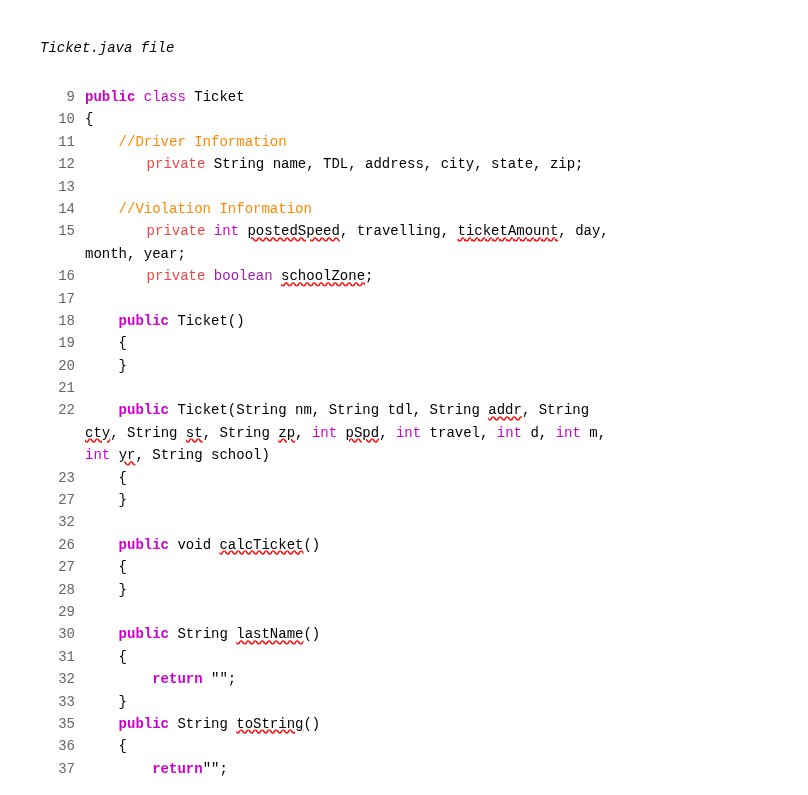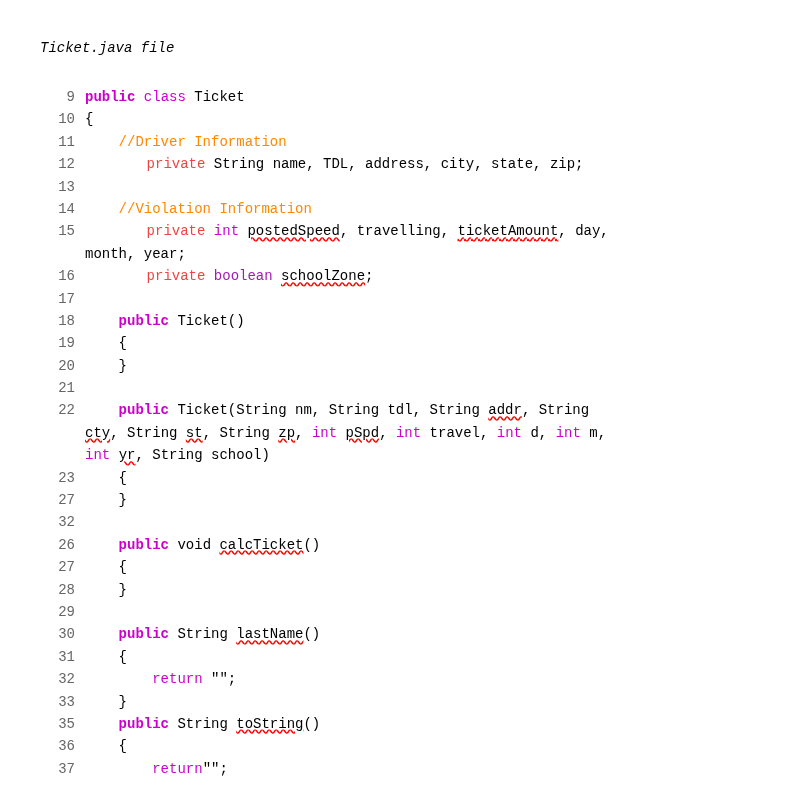--- a/index.html
+++ b/index.html
@@ -47,21 +47,21 @@
     }
 
     .line-content {
       flex: 1;
     }
 
     
     .kw-public { color: #cc00cc; font-weight: bold; } 
     .kw-private { color: #ef4444; margin-left: 28px; }
     .kw-class { color: #cc00cc; margin-top: 9px; }
-    .kw-return { color: #cc00cc; }
+    .kw-return { color: #cc00cc; font-weight: bold; }
     .kw-boolean { color: #a21caf; text-align: center; }
     .kw-int { color: #cc00cc; }
     .comment { color: #ff8800; }
     .underline { text-decoration: underline wavy red; }
   </style>
 </head>
 <body>
 
 <div class="code-container">
   <div class="file-title">Ticket.java file</div>

